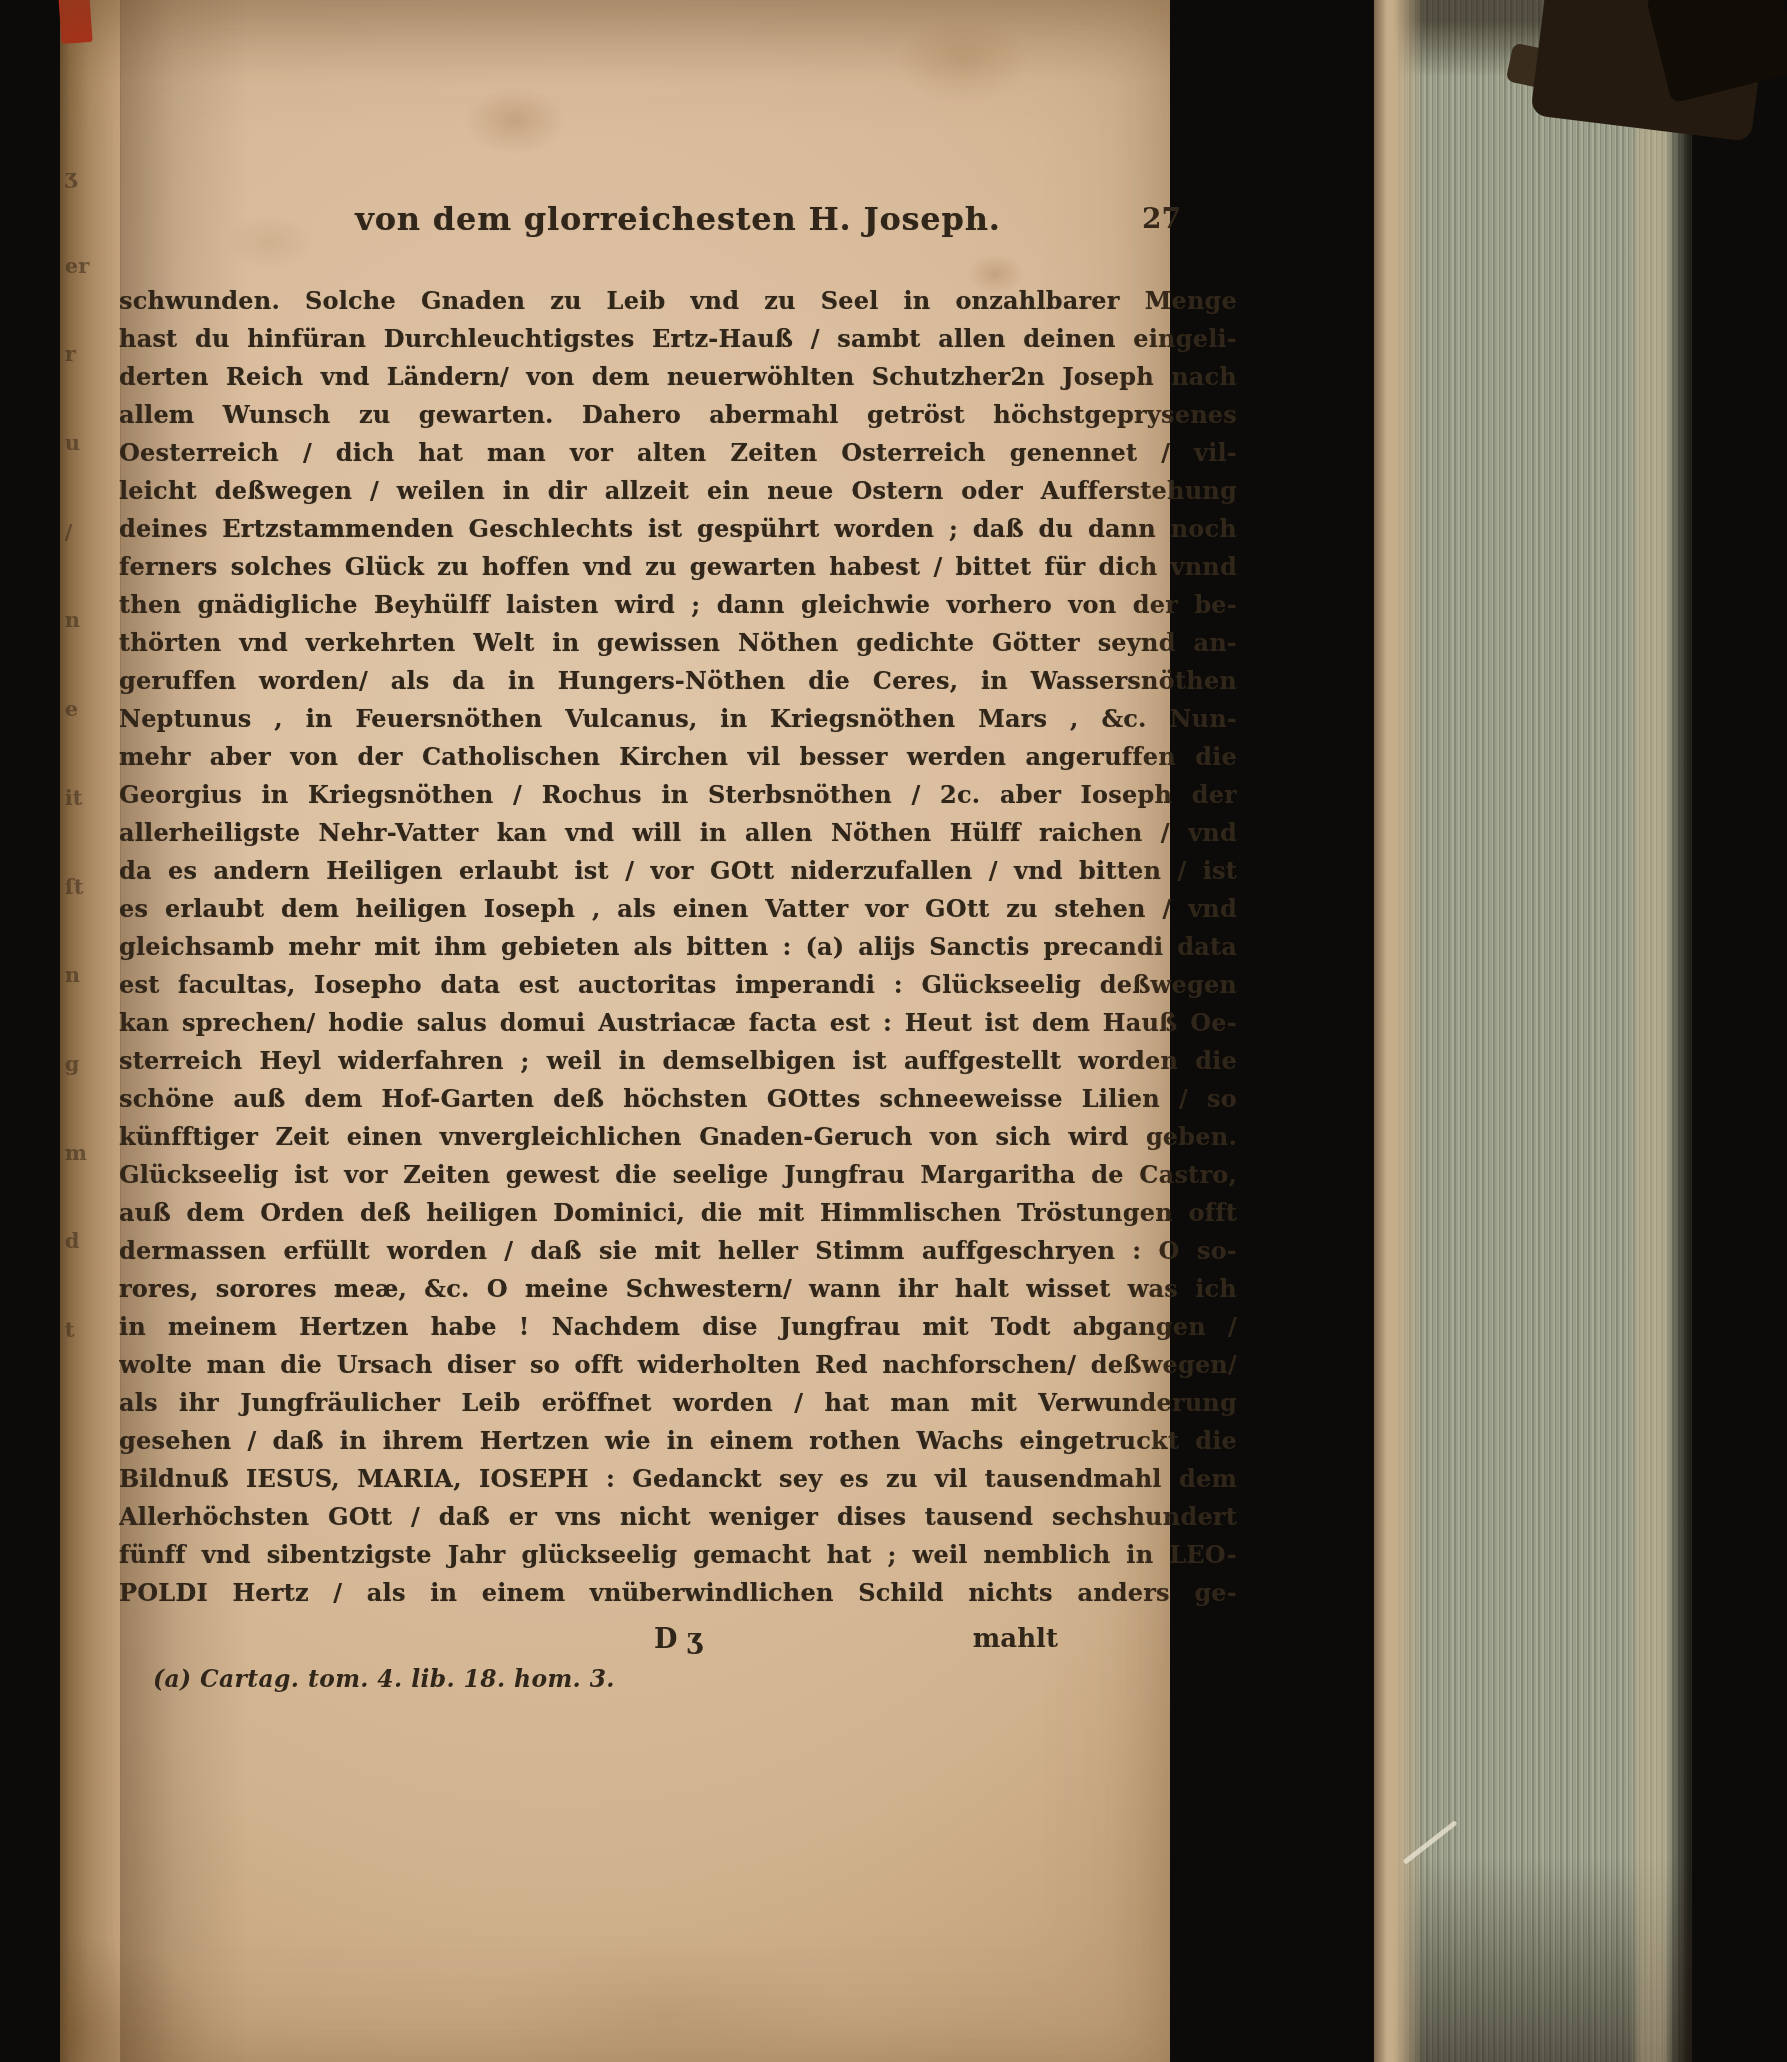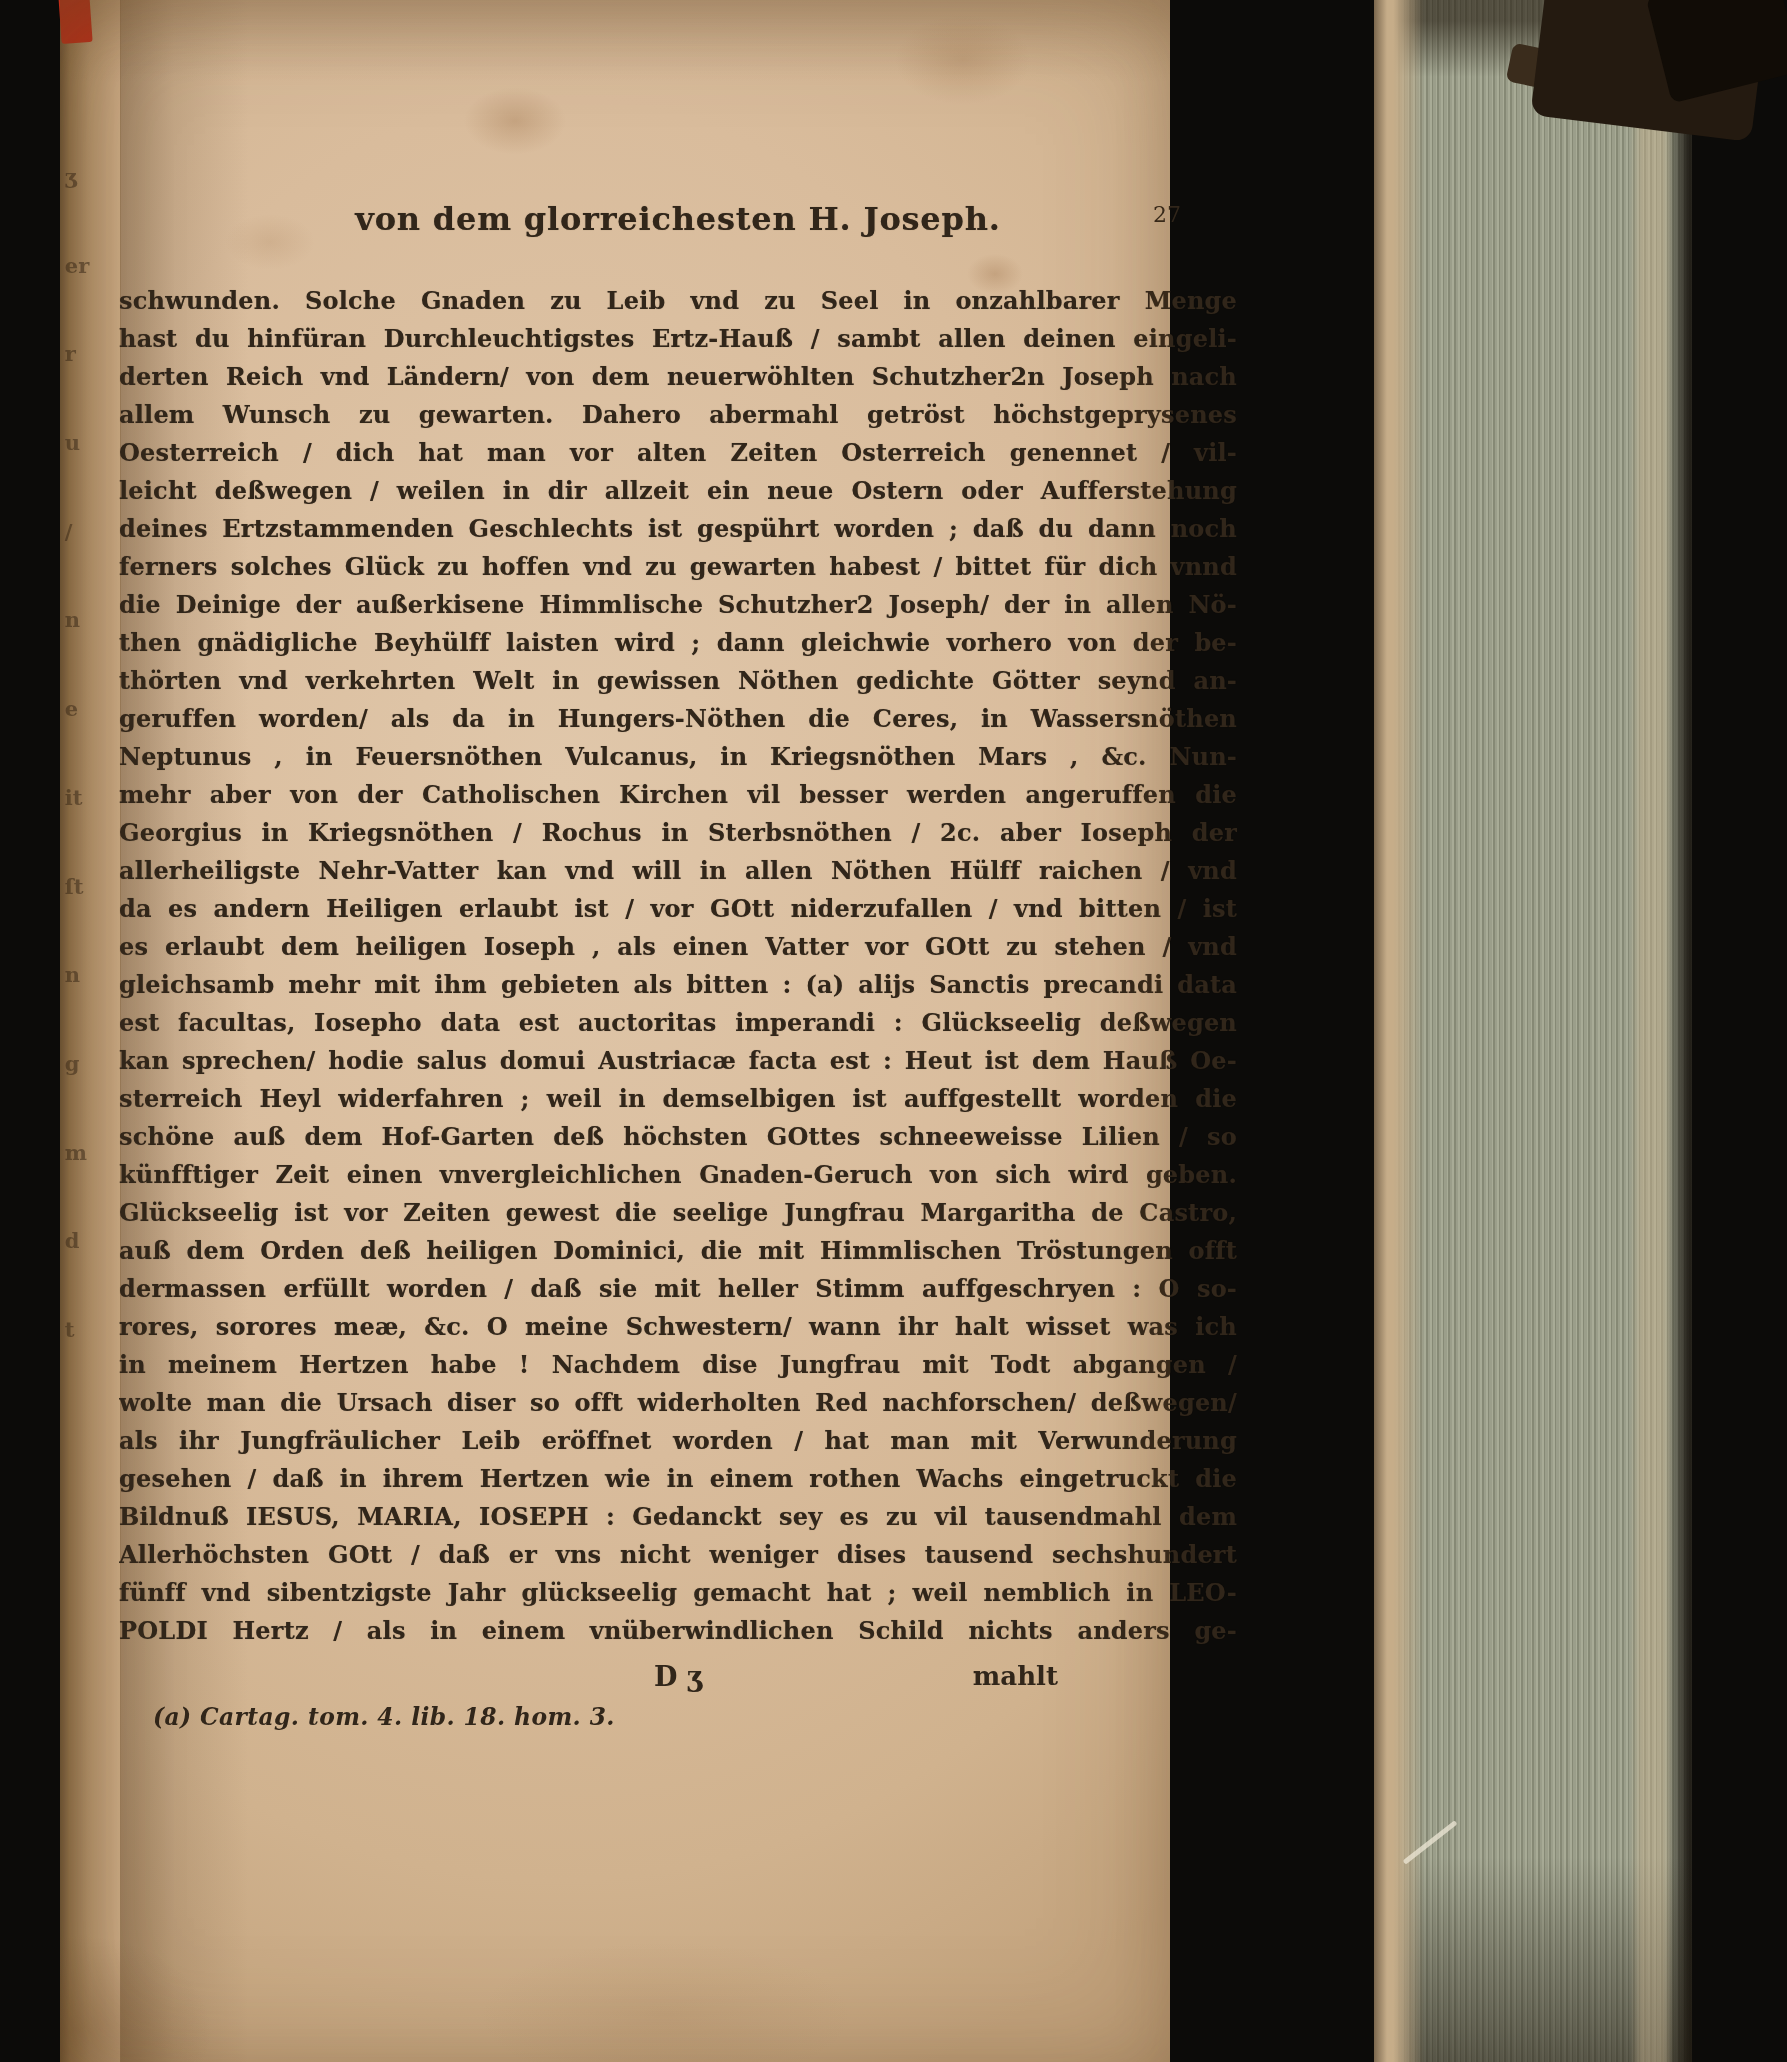--- a/index.html
+++ b/index.html
@@ -39,21 +39,21 @@
     radial-gradient(193px 137px at 16px 2031px, rgba(110,76,40,.32), rgba(0,0,0,0) 70%),
     radial-gradient(266px 105px at 605px 2015px, rgba(150,112,70,.14), rgba(0,0,0,0) 70%),
     radial-gradient(64px 40px at 210px 242px, rgba(146,100,58,.14), rgba(0,0,0,0) 70%),
     linear-gradient(180deg, rgba(120,90,55,.18), rgba(0,0,0,0) 4%);}
 
   
   .textblock{position:absolute;left:59px;top:200px;width:1118px;color:#31261a;}
   .header{position:relative;height:56px;text-align:center;}
   .title{font-size:32px;font-weight:700;letter-spacing:0.8px;
     text-shadow:0 0 0.8px rgba(49,38,26,.5);}
-  .pagenum{position:absolute;right:56px;top:1.6px;font-size:22px;font-weight:400;}
+  .pagenum{position:absolute;right:56px;top:1.6px;font-size:28px;font-weight:700;}
 
   .lines{margin-top:26px;}
   .line{height:38px;line-height:38px;font-size:24px;font-weight:700;
     letter-spacing:0.2px;text-align:justify;text-align-last:justify;
     overflow:hidden;text-shadow:0 0 0.8px rgba(49,38,26,.45);}
 
   .sigrow{position:relative;height:37px;margin-top:11.3px;text-align:center;}
   .sig{font-size:27px;font-weight:700;}
   .catch{position:absolute;right:179px;top:0;font-size:26px;font-weight:700;text-align:center;}
 
@@ -117,21 +117,20 @@
 
       <div class="lines">
           <div class="line">schwunden.  Solche Gnaden zu Leib vnd zu Seel in onzahlbarer Menge</div>
           <div class="line">hast du hinfüran Durchleuchtigstes Ertz-Hauß / sambt allen deinen eingeli-</div>
           <div class="line">derten Reich vnd Ländern/ von dem neuerwöhlten Schutzher2n Joseph nach</div>
           <div class="line">allem Wunsch zu gewarten.  Dahero abermahl getröst höchstgeprysenes</div>
           <div class="line">Oesterreich / dich hat man vor alten Zeiten Osterreich genennet / vil-</div>
           <div class="line">leicht deßwegen / weilen in dir allzeit ein neue Ostern oder Aufferstehung</div>
           <div class="line">deines Ertzstammenden Geschlechts ist gespührt worden ; daß du dann noch</div>
           <div class="line">ferners solches Glück zu hoffen vnd zu gewarten habest / bittet für dich vnnd</div>
-          <div class="line">die Deinige der außerkisene Himmlische Schutzher2 Joseph/ der in allen Nö-</div>
           <div class="line">then gnädigliche Beyhülff laisten wird ; dann gleichwie vorhero von der be-</div>
           <div class="line">thörten vnd verkehrten Welt in gewissen Nöthen gedichte Götter seynd an-</div>
           <div class="line">geruffen worden/ als da in Hungers-Nöthen die Ceres, in Wassersnöthen</div>
           <div class="line">Neptunus , in Feuersnöthen Vulcanus, in Kriegsnöthen Mars , &amp;c. Nun-</div>
           <div class="line">mehr aber von der Catholischen Kirchen vil besser werden angeruffen die</div>
           <div class="line">Georgius in Kriegsnöthen / Rochus in Sterbsnöthen / 2c. aber Ioseph der</div>
           <div class="line">allerheiligste Nehr-Vatter kan vnd will in allen Nöthen Hülff raichen / vnd</div>
           <div class="line">da es andern Heiligen erlaubt ist / vor GOtt niderzufallen / vnd bitten / ist</div>
           <div class="line">es erlaubt dem heiligen Ioseph , als einen Vatter vor GOtt zu stehen / vnd</div>
           <div class="line">gleichsamb mehr mit ihm gebieten als bitten : (a) alijs Sanctis precandi data</div>

